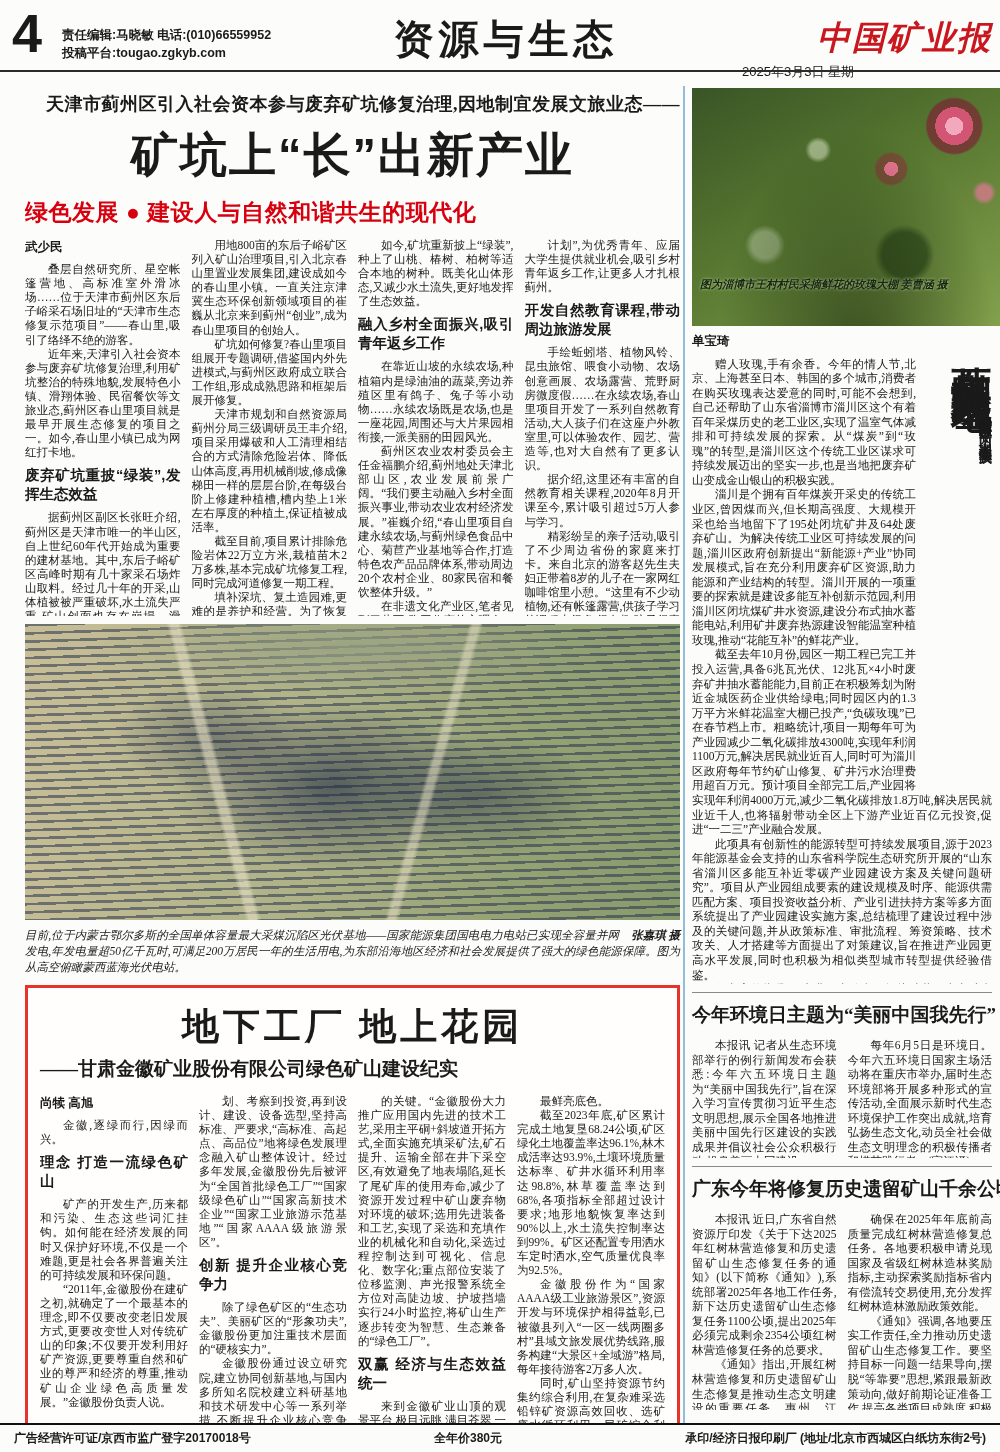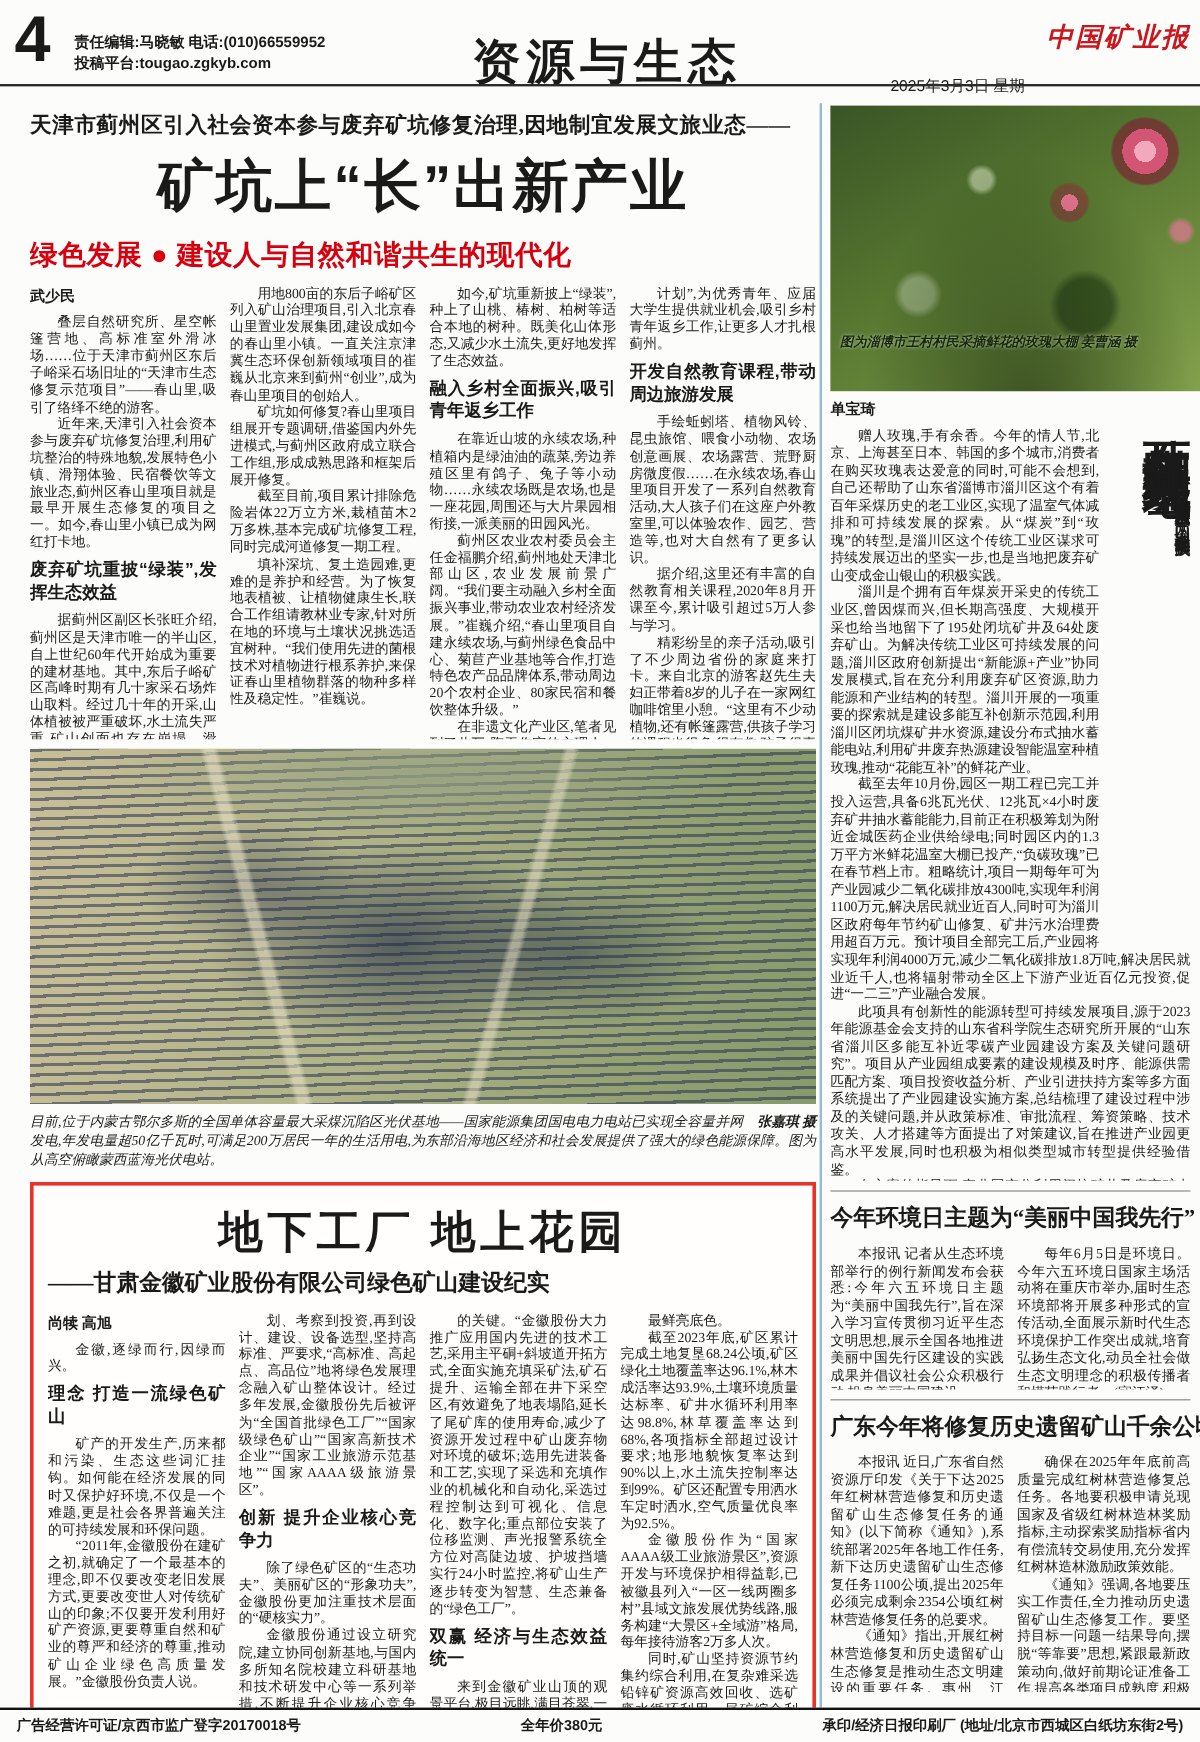--- a/index.html
+++ b/index.html
@@ -2,32 +2,32 @@
 <html><head>
 <meta charset="utf-8">
 <style>
   html,body{margin:0;padding:0;}
   body{background:#e9e9e6;font-family:"Liberation Serif",serif;color:#1a1a1a;}
   .page{position:relative;width:1000px;height:1452px;background:#fcfcfa;margin:0 auto;overflow:hidden;}
 
   
   .pageno{position:absolute;left:12px;top:6px;font-family:"Liberation Sans",sans-serif;font-weight:900;font-size:54px;line-height:1;}
   .ed-block{position:absolute;left:62px;top:26px;font-family:"Liberation Sans",sans-serif;font-size:12.5px;font-weight:700;line-height:18px;}
-  .section-title{position:absolute;left:0;right:0;top:24px;text-align:center;font-family:"Liberation Sans",sans-serif;font-weight:900;font-size:40px;letter-spacing:5px;margin-left:12px;}
+  .section-title{position:absolute;left:0;right:0;top:12px;text-align:center;font-family:"Liberation Sans",sans-serif;font-weight:900;font-size:40px;letter-spacing:5px;margin-left:12px;}
   .date-line{position:absolute;left:742px;top:63px;font-size:13px;font-weight:400;font-family:"Liberation Sans",sans-serif;}
-  .masthead{position:absolute;right:8px;top:16px;font-size:22px;font-weight:700;font-style:italic;color:#c8171e;letter-spacing:2px;margin-left:40px;}
+  .masthead{position:absolute;right:8px;top:16px;font-size:33px;font-weight:700;font-style:italic;color:#c8171e;letter-spacing:2px;margin-left:40px;}
   .head-rule{position:absolute;left:0;right:0;top:70px;height:2px;background:#2b2b2b;}
 
   
   .left-block{position:absolute;left:25px;top:88px;width:655px;}
   .vline{position:absolute;left:683px;top:86px;height:1346px;width:2px;background:#93bcd9;}
   .right-block{position:absolute;left:692px;top:88px;width:300px;}
 
   
-  .kicker{font-size:18px;font-weight:700;letter-spacing:0.5px;margin:4px 0 2px;}
+  .kicker{font-size:18px;font-weight:700;letter-spacing:0.5px;margin:4px 0 2px;text-align:right;}
   .lead-headline{font-family:"Liberation Sans",sans-serif;font-weight:900;font-size:47px;text-align:center;letter-spacing:2px;margin:8px 0 10px;}
   .lead-banner{color:#d6000f;font-family:"Liberation Sans",sans-serif;font-weight:800;font-size:23px;margin:2px 0 10px;letter-spacing:0.5px;}
   .cols{display:flex;gap:11px;overflow:hidden;text-align:justify;}
   .cols .col{flex:1 1 0;overflow:hidden;}
   .lead-cols{height:378px;font-size:11.5px;line-height:14.1px;}
   .para{text-indent:2em;}
   .sub-head{font-family:"Liberation Sans",sans-serif;font-weight:800;font-size:14.5px;line-height:19px;margin:7px 0 6px;text-indent:0;}
   .byline-item{font-weight:700;font-size:12.5px;margin:2px 0 8px;text-indent:0;}
 
   
@@ -98,20 +98,21 @@
       <div class="col">
           <div class="byline-item">武少民</div>
           <div class="para">叠层自然研究所、星空帐篷营地、高标准室外滑冰场……位于天津市蓟州区东后子峪采石场旧址的“天津市生态修复示范项目”——春山里,吸引了络绎不绝的游客。</div>
           <div class="para">近年来,天津引入社会资本参与废弃矿坑修复治理,利用矿坑整治的特殊地貌,发展特色小镇、滑翔体验、民宿餐饮等文旅业态,蓟州区春山里项目就是最早开展生态修复的项目之一。如今,春山里小镇已成为网红打卡地。</div>
           <div class="sub-head">废弃矿坑重披“绿装”,发挥生态效益</div>
           <div class="para">据蓟州区副区长张旺介绍,蓟州区是天津市唯一的半山区,自上世纪60年代开始成为重要的建材基地。其中,东后子峪矿区高峰时期有几十家采石场炸山取料。经过几十年的开采,山体植被被严重破坏,水土流失严重,矿山创面也存在崩塌、滑坡、泥石流等地质隐患。</div>
         </div>
       <div class="col">
           <div class="para">用地800亩的东后子峪矿区列入矿山治理项目,引入北京春山里置业发展集团,建设成如今的春山里小镇。一直关注京津冀生态环保创新领域项目的崔巍从北京来到蓟州“创业”,成为春山里项目的创始人。</div>
           <div class="para">矿坑如何修复?春山里项目组展开专题调研,借鉴国内外先进模式,与蓟州区政府成立联合工作组,形成成熟思路和框架后展开修复。</div>
+          <div class="para">天津市规划和自然资源局蓟州分局三级调研员王丰介绍,项目采用爆破和人工清理相结合的方式清除危险岩体、降低山体高度,再用机械削坡,修成像梯田一样的层层台阶,在每级台阶上修建种植槽,槽内垫上1米左右厚度的种植土,保证植被成活率。</div>
           <div class="para">截至目前,项目累计排除危险岩体22万立方米,栽植苗木2万多株,基本完成矿坑修复工程,同时完成河道修复一期工程。</div>
           <div class="para">填补深坑、复土造园难,更难的是养护和经营。为了恢复地表植被、让植物健康生长,联合工作组请教林业专家,针对所在地的环境与土壤状况挑选适宜树种。“我们使用先进的菌根技术对植物进行根系养护,来保证春山里植物群落的物种多样性及稳定性。”崔巍说。</div>
         </div>
       <div class="col">
           <div class="para">如今,矿坑重新披上“绿装”,种上了山桃、椿树、柏树等适合本地的树种。既美化山体形态,又减少水土流失,更好地发挥了生态效益。</div>
           <div class="sub-head">融入乡村全面振兴,吸引青年返乡工作</div>
           <div class="para">在靠近山坡的永续农场,种植箱内是绿油油的蔬菜,旁边养殖区里有鸽子、兔子等小动物……永续农场既是农场,也是一座花园,周围还与大片果园相衔接,一派美丽的田园风光。</div>
           <div class="para">蓟州区农业农村委员会主任金福鹏介绍,蓟州地处天津北部山区,农业发展前景广阔。“我们要主动融入乡村全面振兴事业,带动农业农村经济发展。”崔巍介绍,“春山里项目自建永续农场,与蓟州绿色食品中心、菊苣产业基地等合作,打造特色农产品品牌体系,带动周边20个农村企业、80家民宿和餐饮整体升级。”</div>
           <div class="para">在非遗文化产业区,笔者见到了此瓦·陶工作室的主理人、蓟州本地青年司文叶。司文叶毕业于景德镇陶瓷大学,把传统制陶手工技艺引入春山里项目,让游客在制陶体验中感受传统文化。</div>
         </div>

